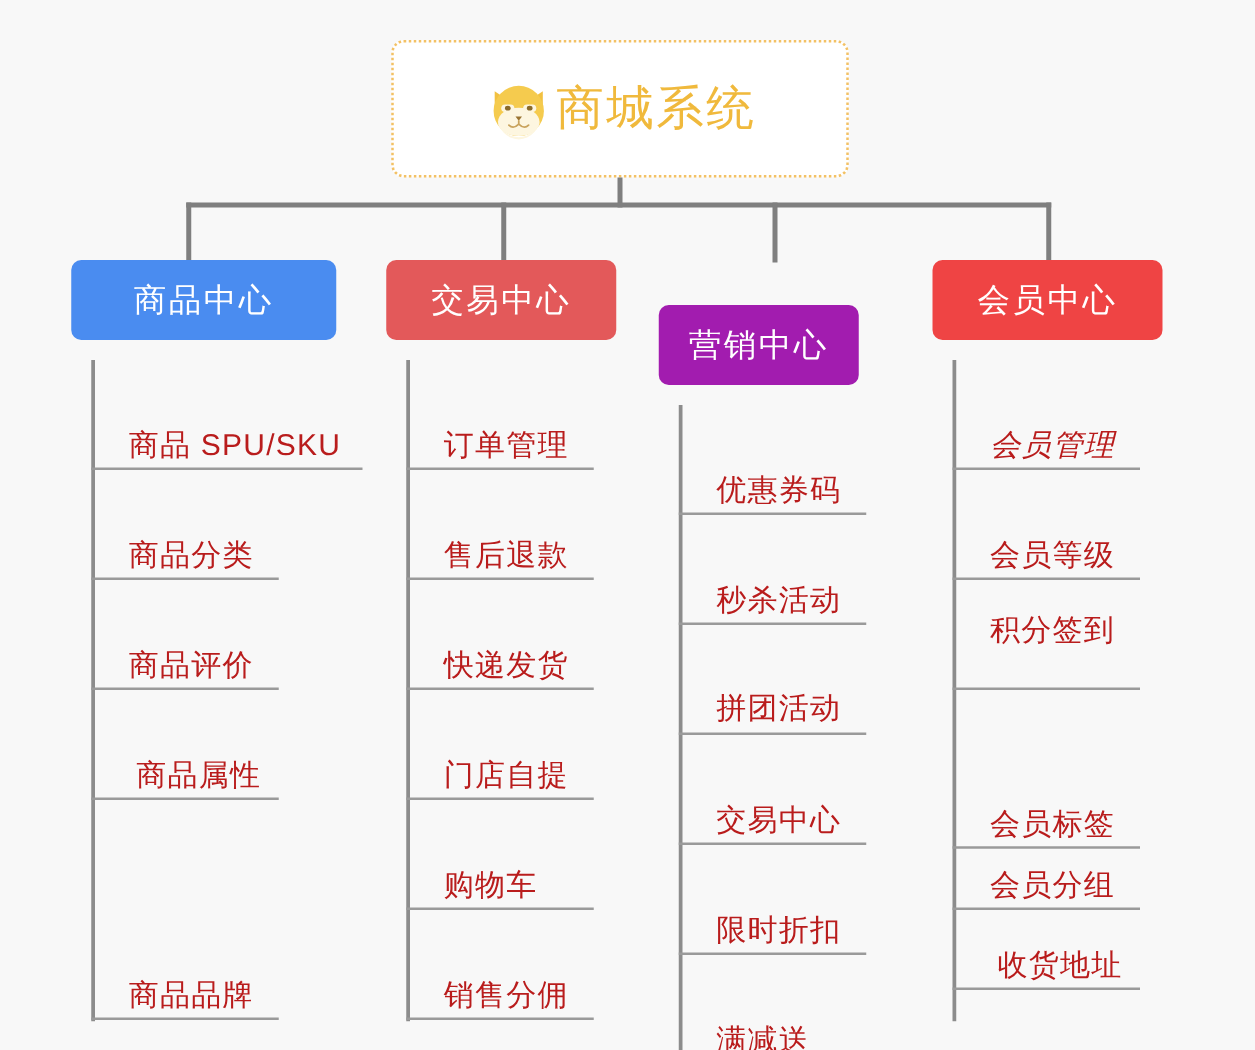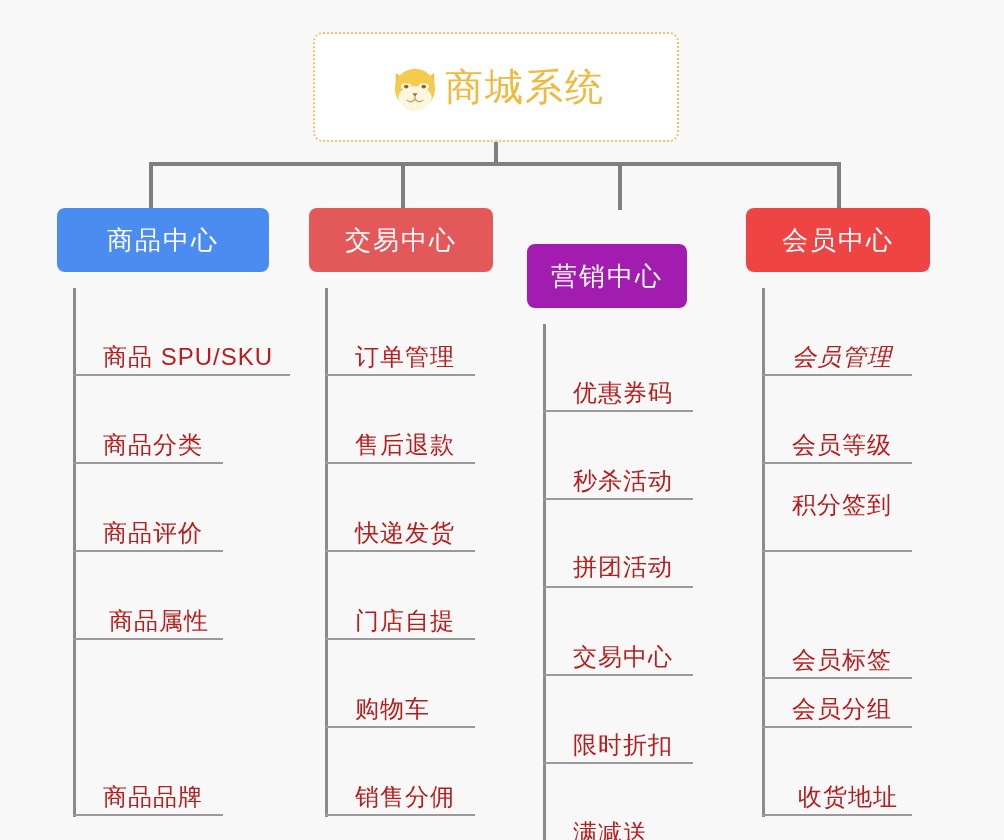--- a/index.html
+++ b/index.html
@@ -239,19 +239,19 @@
       </div>
       <div class="leaf" style="top: 176px; width: 150px; align-items: center;">
         <span class="leaf-label">积分签到</span>
       </div>
       <div class="leaf" style="top: 264px; width: 150px; margin-top: 39px;">
         <span class="leaf-label">会员标签</span>
       </div>
       <div class="leaf" style="top: 352px; width: 150px;">
         <span class="leaf-label">会员分组</span>
       </div>
-      <div class="leaf" style="top: 440px; width: 150px; padding-left: 36px;">
+      <div class="leaf" style="top: 416px; width: 150px; padding-left: 36px;">
         <span class="leaf-label">收货地址</span>
       </div>
     </div>
   </div>
 
 </div>
 
 </body></html>

